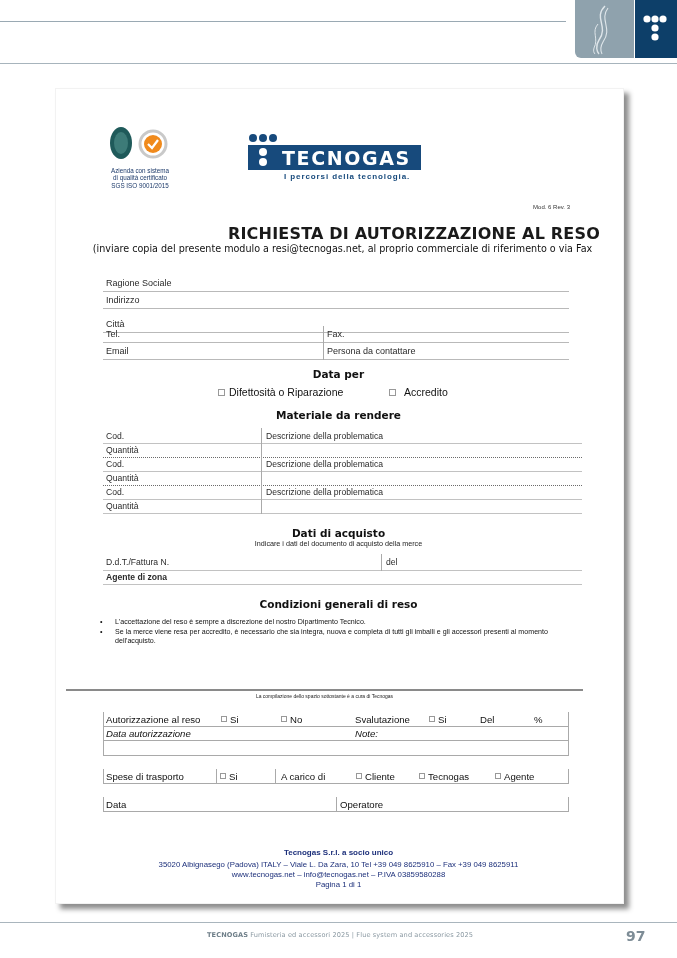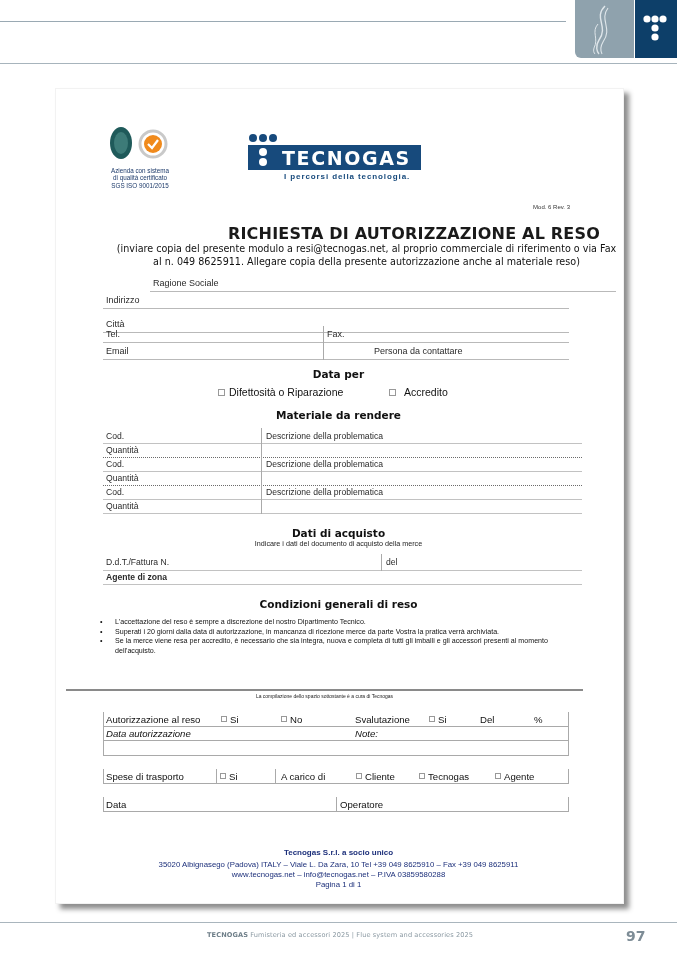--- a/index.html
+++ b/index.html
@@ -24,21 +24,21 @@
   .brand { left: 248px; top: 134px; width: 174px; height: 50px; }
   .brand-bar { position: absolute; left: 0; top: 11px; width: 173px; height: 25px; background: #174a7c; }
   .brand-dot { position: absolute; width: 8px; height: 8px; border-radius: 50%; background: #174a7c; }
   .brand-dot.w { background: #ffffff; }
   .brand-name { position: absolute; left: 34px; top: 13px; font-size: 19px; font-weight: bold; color: #fff; letter-spacing: 1.6px; font-family: "DejaVu Sans", sans-serif; }
   .brand-tag { position: absolute; left: 36px; top: 38px; font-size: 8px; color: #174a7c; letter-spacing: 0.9px; font-weight: bold; }
 
   .mod-rev { left: 500px; top: 204px; width: 70px; text-align: right; font-size: 6px; color: #333; }
 
   .title { left: 80px; top: 224px; width: 520px; text-align: right; font-size: 16px; font-weight: bold; font-family: "DejaVu Sans", sans-serif; letter-spacing: 0.2px; }
-  .subtitle { left: 90px; top: 243px; width: 505px; text-align: center; font-size: 9.6px; line-height: 12.5px; color: #111; font-family: "DejaVu Sans", sans-serif; margin-left: 24px; }
+  .subtitle { left: 90px; top: 243px; width: 505px; text-align: center; font-size: 9.6px; line-height: 12.5px; color: #111; font-family: "DejaVu Sans", sans-serif; }
 
   .field-row { position: absolute; left: 103px; width: 466px; height: 17px; border-bottom: 1px solid #b9b9b9; font-size: 9px; color: #2b2b2b; }
   .field-row span { position: absolute; top: 3px; }
   .vsep { position: absolute; width: 1px; background: #aaaaaa; }
 
   .sec-title { position: absolute; text-align: center; font-weight: bold; font-family: "DejaVu Sans", sans-serif; font-size: 10.5px; color: #111; }
   .sec-sub { position: absolute; text-align: center; font-size: 7.2px; color: #222; }
 
   .reso-opt { position: absolute; top: 386px; font-size: 10.5px; color: #111; }
   .cb { display: inline-block; width: 7px; height: 7px; border: 1px solid #999; vertical-align: middle; margin-right: 4px; margin-top: -2px; }
@@ -115,39 +115,38 @@
   <div class="brand-dot w" style="left:11px;top:24px;"></div>
   <div class="brand-name">TECNOGAS</div>
   <div class="brand-tag">I percorsi della tecnologia.</div>
 </div>
 
 <div class="abs mod-rev">Mod. 6 Rev. 3</div>
 
 <div class="abs title">RICHIESTA DI AUTORIZZAZIONE AL RESO</div>
 <div class="abs subtitle">
   <div>(inviare copia del presente modulo a resi@tecnogas.net, al proprio commerciale di riferimento o via Fax</div>
-  <div>al n. 049 8625911. Allegare copia della presente autorizzazione anche al materiale reso)</div>
-</div>
-
-<div class="field-row" style="top:275px;margin-left:47px;">
+</div>
+
+<div class="field-row" style="top:275px;">
   <span style="left:3px;">Ragione Sociale</span>
 </div>
 <div class="field-row" style="top:292px;">
   <span style="left:3px;">Indirizzo</span>
 </div>
 <div class="field-row" style="top:316px;">
   <span style="left:3px;">Città</span>
 </div>
 <div class="field-row" style="top:326px;text-align:center;">
   <span style="left:3px;">Tel.</span>
   <span style="left:224px;">Fax.</span>
 </div>
 <div class="field-row" style="top:343px;">
   <span style="left:3px;">Email</span>
-  <span style="left:224px;margin-left:47px;">Persona da contattare</span>
+  <span style="left:224px;">Persona da contattare</span>
 </div>
 <div class="vsep" style="left:323px;top:326px;height:34px;"></div>
 
 <div class="sec-title" style="left:0;width:677px;top:368px;">Data per</div>
 <div class="reso-opt" style="left:218px;">
   <span class="cb"></span><span>Difettosità o Riparazione</span>
 </div>
 <div class="reso-opt" style="left:389px;">
   <span class="cb" style="margin-right:8px;"></span><span>Accredito</span>
 </div>
@@ -184,21 +183,20 @@
   <span style="left:283px;">del</span>
 </div>
 <div class="mat-row solid" style="top:571px;height:14px;">
   <span style="left:3px;font-weight:bold;">Agente di zona</span>
 </div>
 <div class="vsep" style="left:381px;top:554px;height:17px;"></div>
 
 <div class="sec-title" style="left:0;width:677px;top:598px;">Condizioni generali di reso</div>
 <ul class="cond-list">
   <li>L'accettazione del reso è sempre a discrezione del nostro Dipartimento Tecnico.</li>
-  <li>Superati i 20 giorni dalla data di autorizzazione, in mancanza di ricezione merce da parte Vostra la pratica verrà archiviata.</li>
   <li>Se la merce viene resa per accredito, è necessario che sia integra, nuova e completa di tutti gli imballi e gli accessori presenti al momento dell'acquisto.</li>
 </ul>
 
 <div class="sep-thick"></div>
 <div class="sep-note">La compilazione dello spazio sottostante è a cura di Tecnogas</div>
 
 <div class="grid-row" style="top:712px;height:15px;">
   <span style="left:3px;top:2px;">Autorizzazione al reso</span>
   <span style="left:118px;top:2px;"><span class="cb" style="position:static;"></span><span style="position:static;">Si</span></span>
   <span style="left:178px;top:2px;"><span class="cb" style="position:static;"></span><span style="position:static;">No</span></span>

